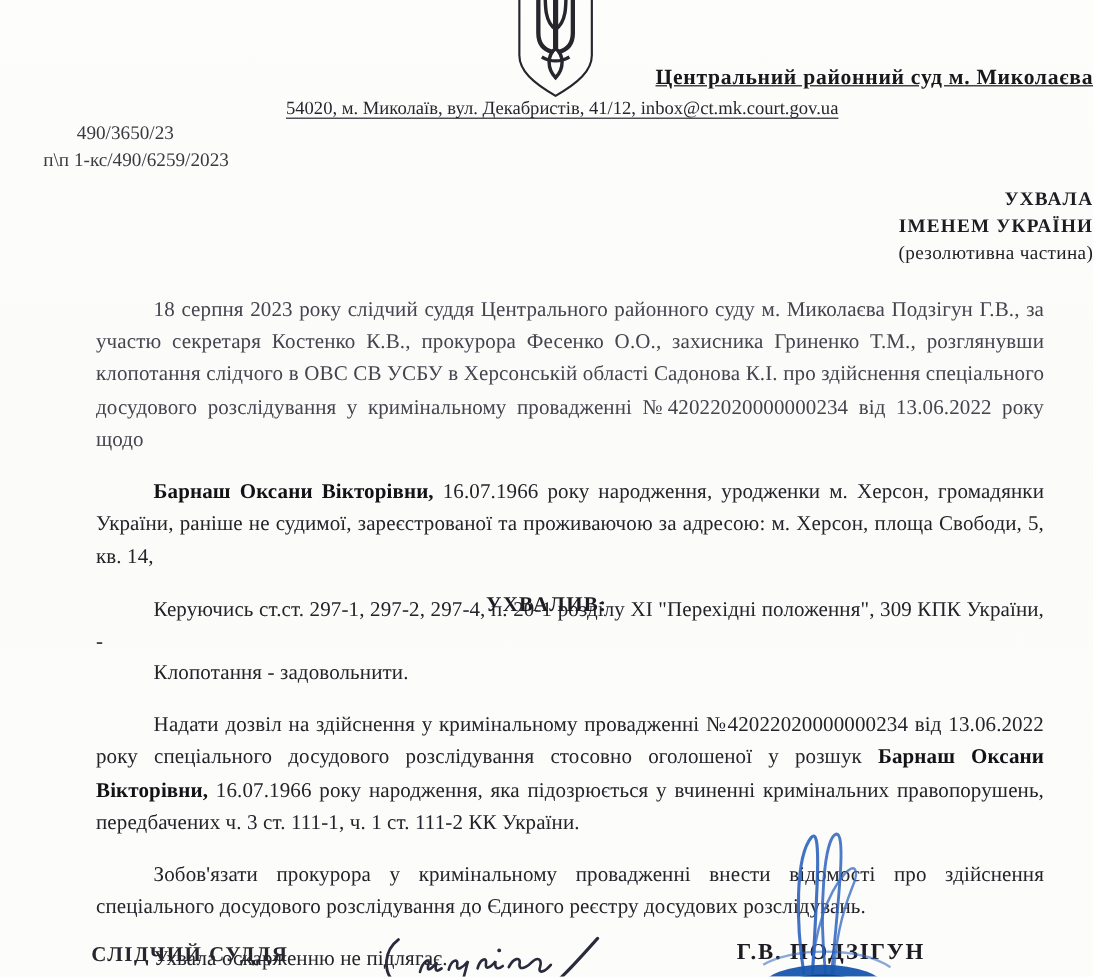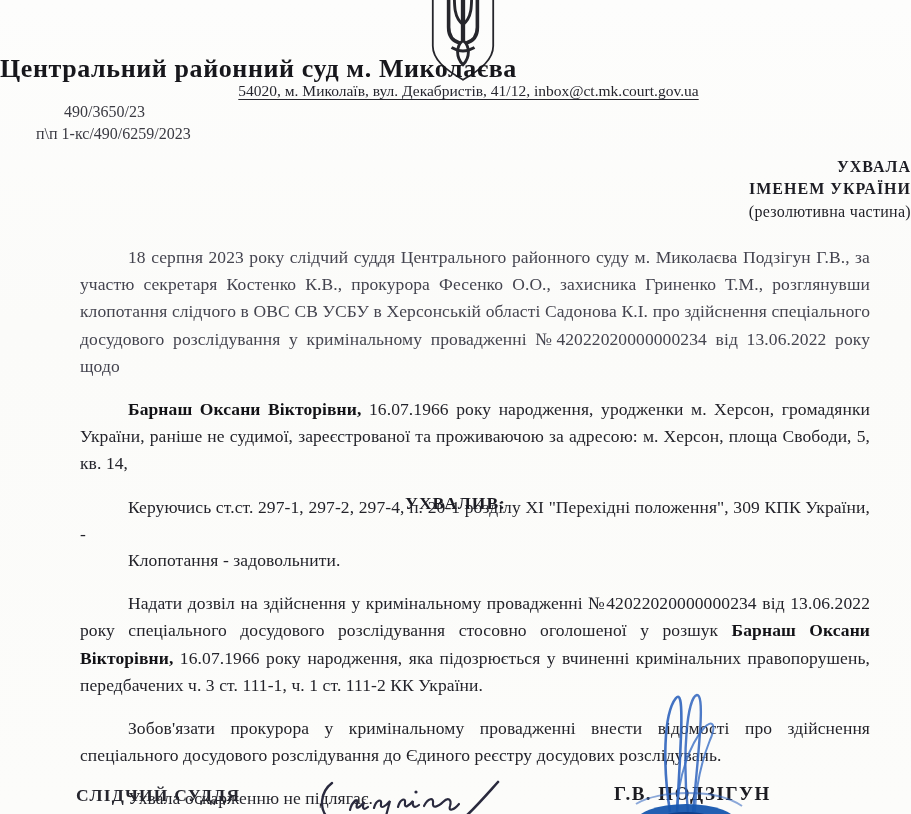--- a/index.html
+++ b/index.html
@@ -11,22 +11,22 @@
   .page{
     position:relative;width:911px;height:814px;overflow:hidden;
     background:linear-gradient(180deg,#fdfdfc 0%,#fbfbf9 40%,#fcfcfa 100%);
     color:#23232a;
   }
   
   .coat{position:absolute;left:427px;top:-23px;width:72px;height:82px;}
   .coat svg{display:block;}
   
   .court-name{
-    position:absolute;top:54px;left:0;width:100%;text-align:left;
-    font-weight:bold;font-size:26px;letter-spacing:.6px;color:#17171c;
+    position:absolute;top:54px;left:0;width:100%;text-align:right;
+    font-weight:bold;font-size:18px;letter-spacing:.6px;color:#17171c;text-decoration:underline;
   }
   .court-address{
     position:absolute;top:82px;left:0;width:100%;text-align:center;
     font-size:15.5px;color:#26262e;margin-left:13px;
   }
   .court-address span{text-decoration:underline;text-underline-offset:3px;}
   
   .case-numbers{
     position:absolute;top:101px;left:36px;font-size:16px;line-height:22px;color:#3a3a42;
   }

